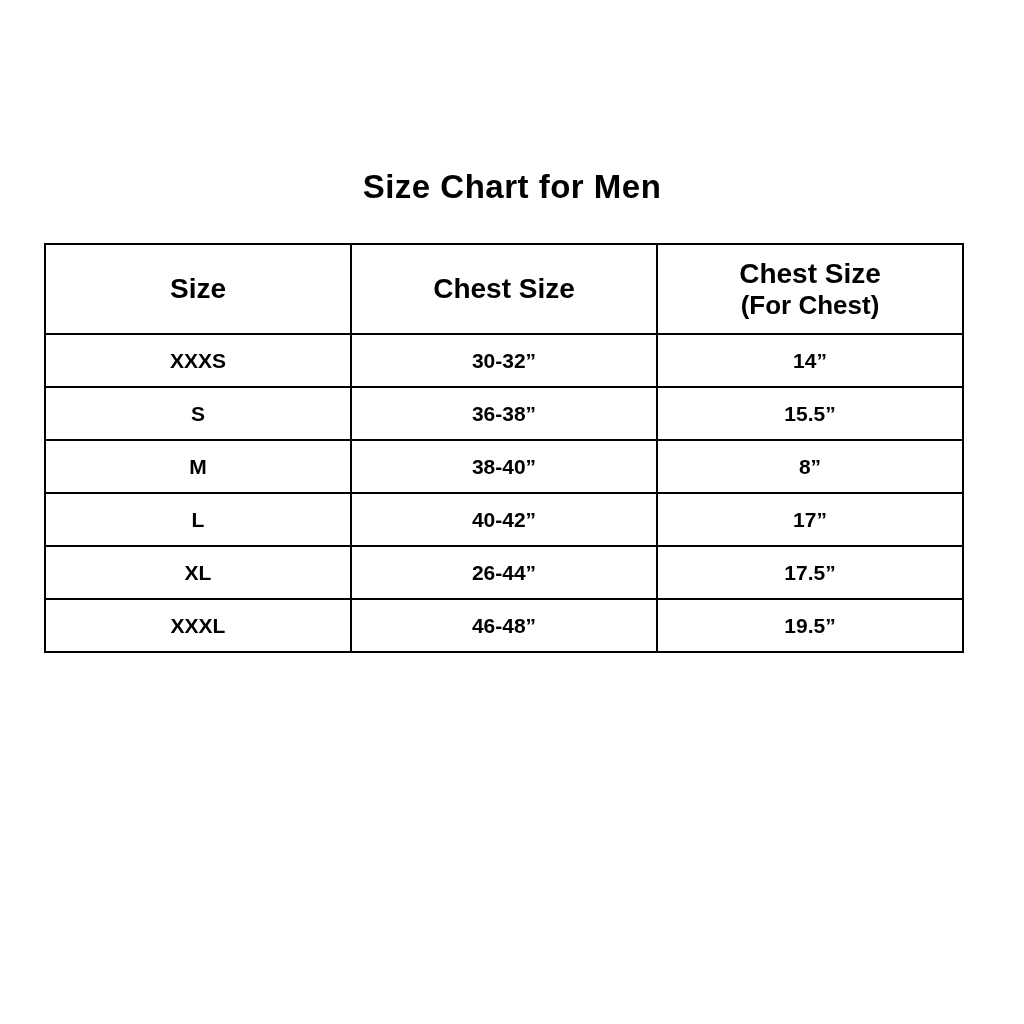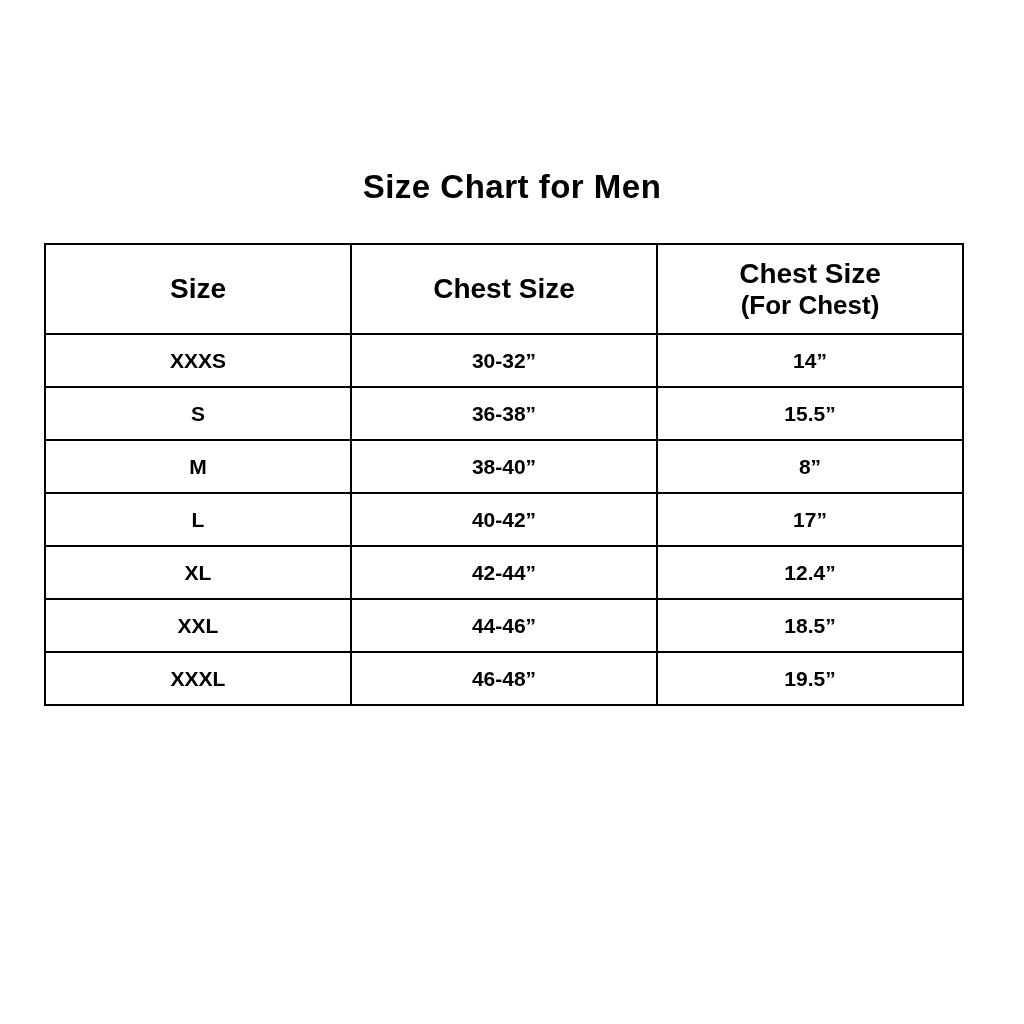--- a/index.html
+++ b/index.html
@@ -92,27 +92,22 @@
         <td>38-40”</td>
         <td>8”</td>
       </tr>
       <tr>
         <td>L</td>
         <td>40-42”</td>
         <td>17”</td>
       </tr>
       <tr>
         <td>XL</td>
-        <td>42-44”</td>
-        <td>12.4”</td>
-      </tr>
-      <tr>
-        <td>XXL</td>
-        <td>44-46”</td>
-        <td>18.5”</td>
+        <td>26-44”</td>
+        <td>17.5”</td>
       </tr>
       <tr>
         <td>XXXL</td>
         <td>46-48”</td>
         <td>19.5”</td>
       </tr>
     </tbody>
   </table>
 
 </div>

